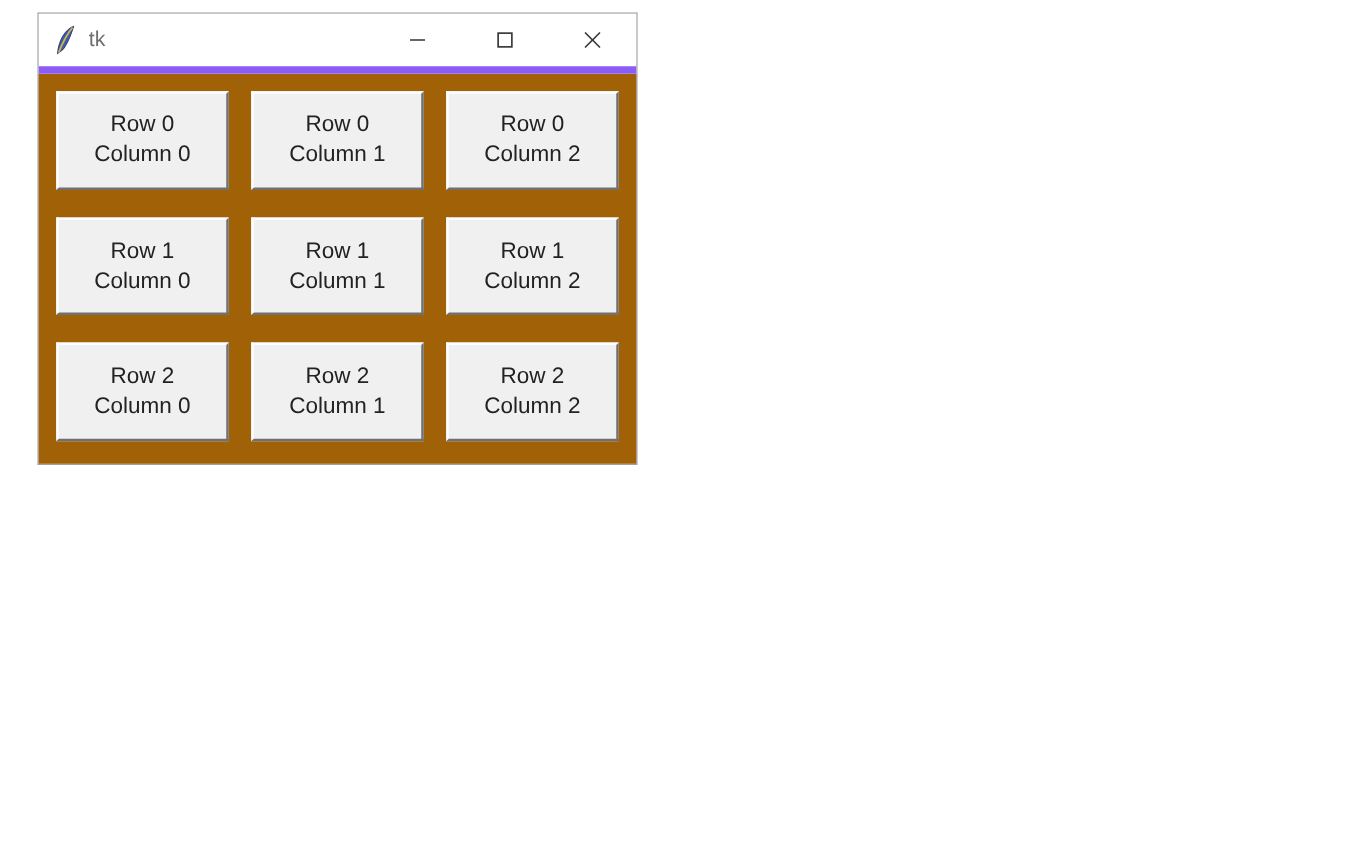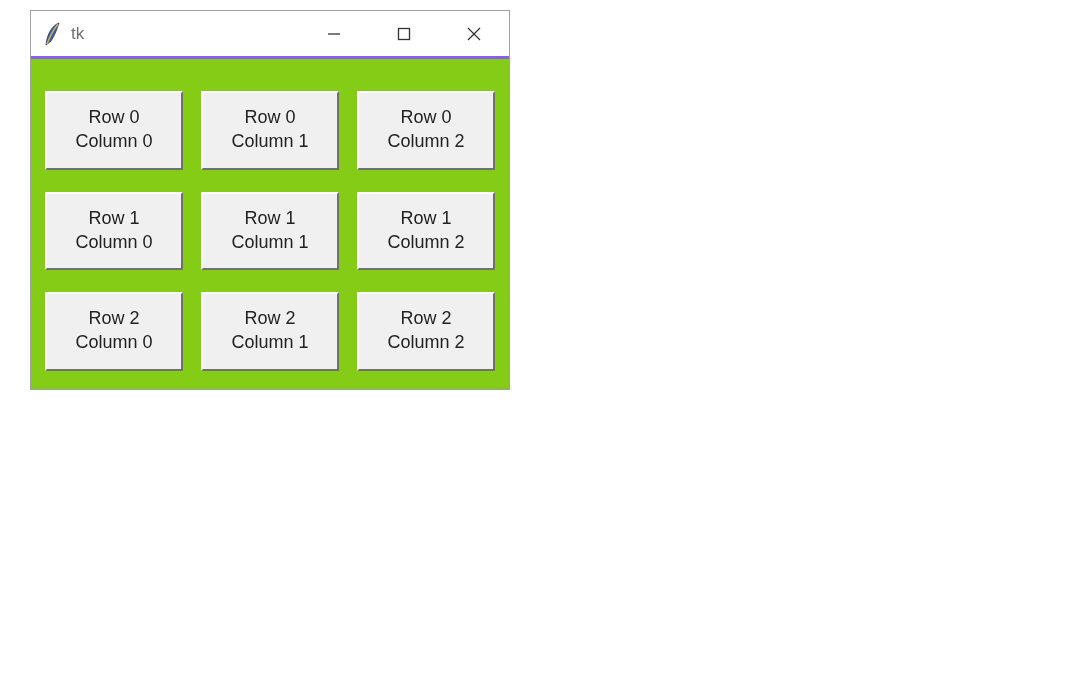--- a/index.html
+++ b/index.html
@@ -18,21 +18,21 @@
       width: 480px;
       border: 1px solid #a0a0a0;
       background: #f0f0f0;
       box-shadow: 0 0 0 rgba(0,0,0,0);
     }
     .titlebar {
       height: 48px;
       background: #ffffff;
       display: flex;
       align-items: center;
-      border-bottom: 3px solid #8b5cf6;
+      border-bottom: 6px solid #8b5cf6;
       position: relative;
     }
     .title-left {
       display: flex;
       align-items: center;
       gap: 10px;
       padding-left: 12px;
     }
     .tk-feather {
       width: 18px;
@@ -56,22 +56,22 @@
       height: 48px;
       display: flex;
       align-items: center;
       justify-content: center;
       font-size: 17px;
       color: #3a3a3a;
       line-height: 1;
     }
     .ctrl-btn svg { display:block; }
     .content {
-      padding: 32px 14px 18px 14px;
-      background: #84cc16;
+      padding: 14px 14px 18px 14px;
+      background: #a16207;
     }
     .grid {
       display: grid;
       grid-template-columns: repeat(3, 1fr);
       gap: 22px 18px;
     }
     .tk-button {
       background: #f0f0f0;
       border-top: 2px solid #ffffff;
       border-left: 2px solid #ffffff;

